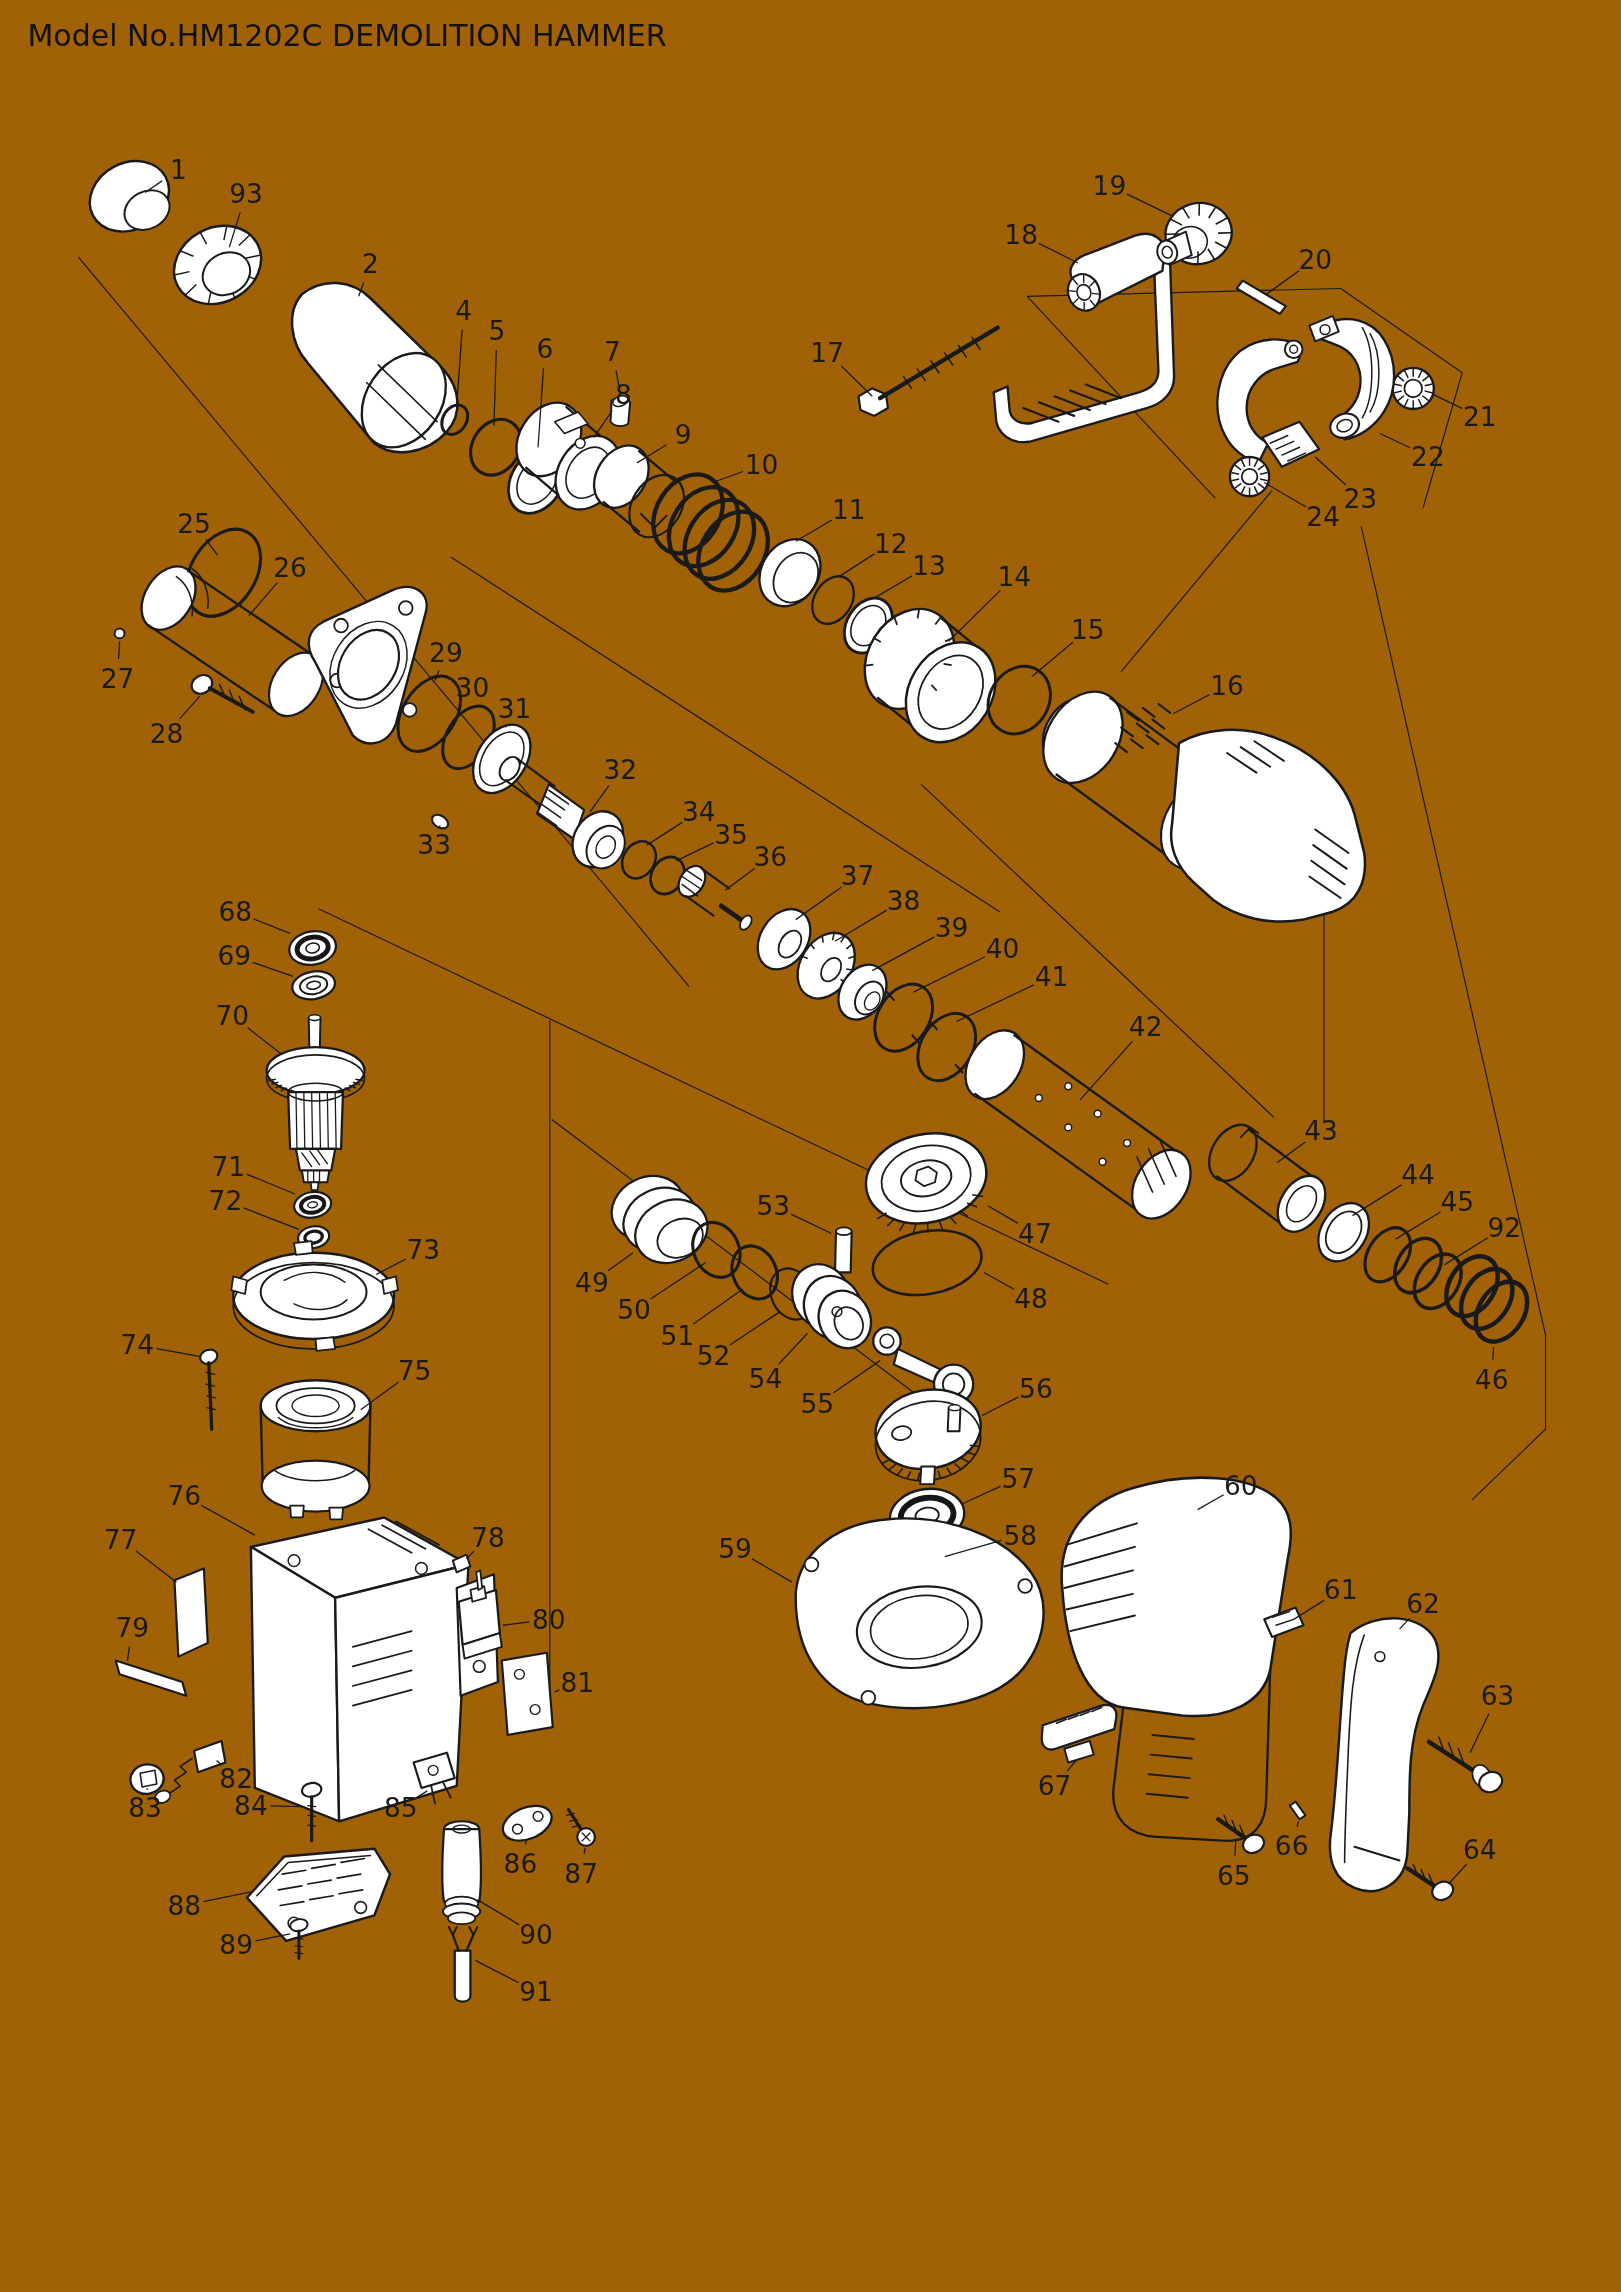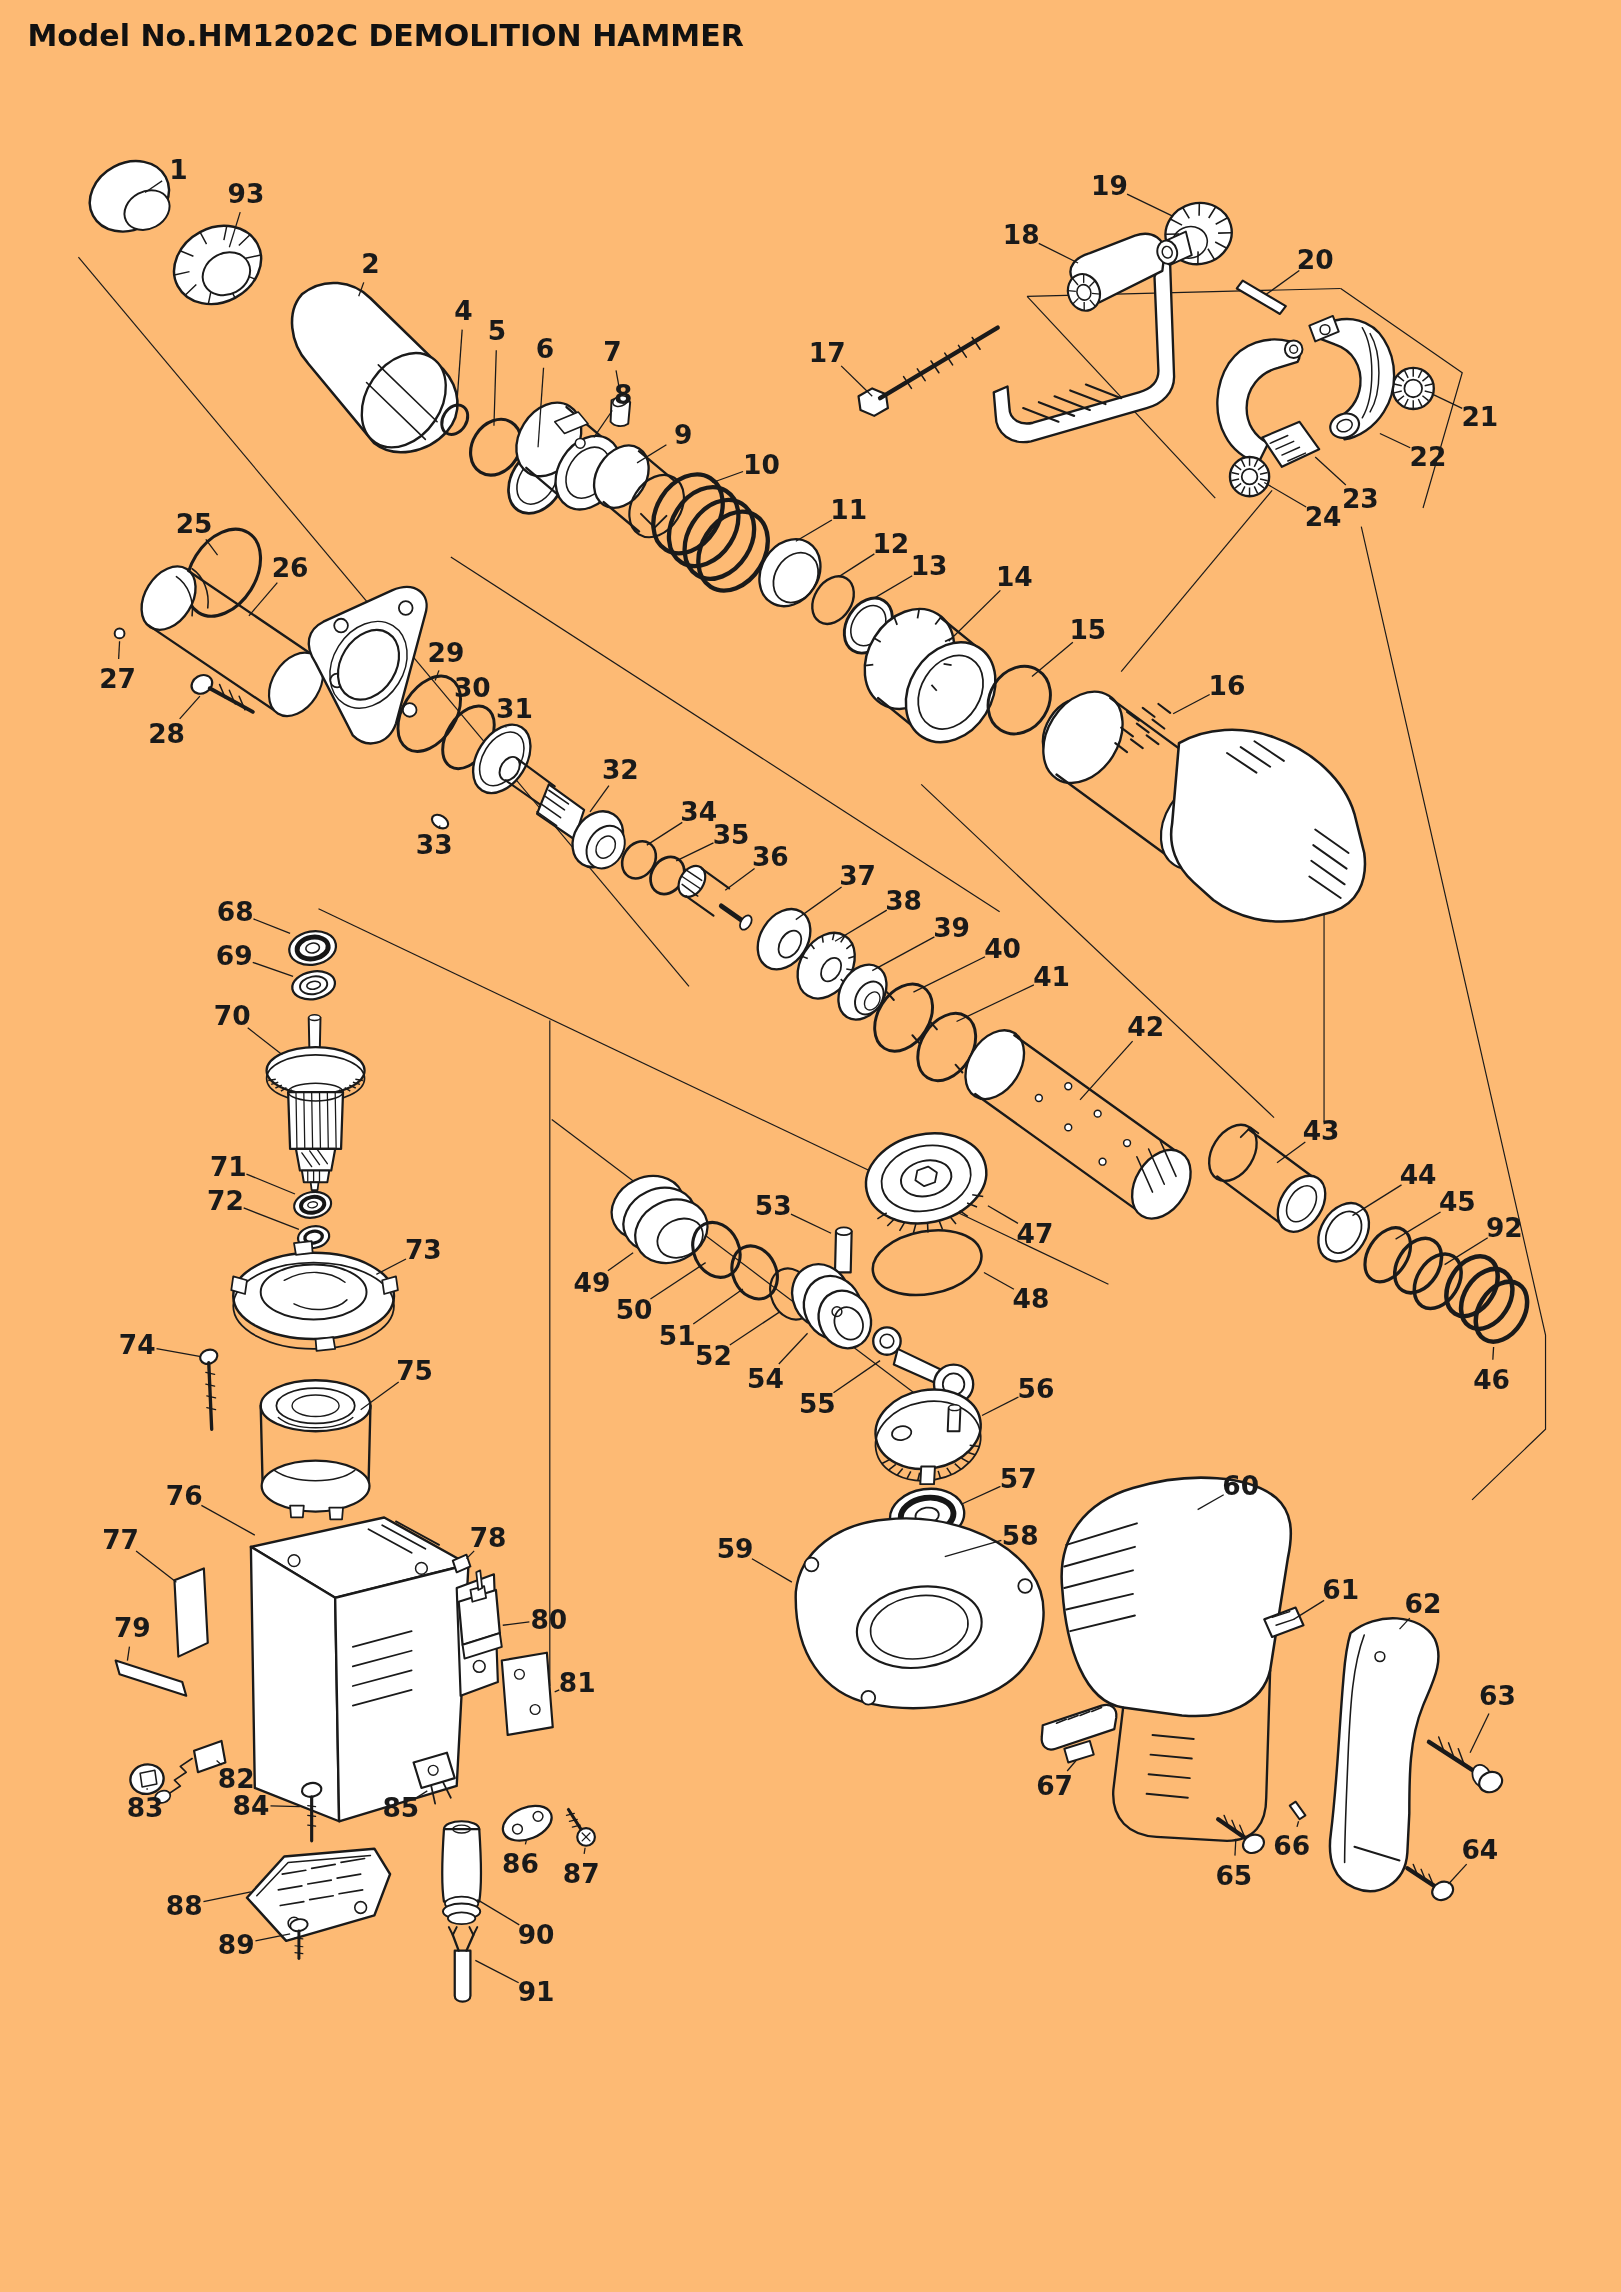--- a/index.html
+++ b/index.html
@@ -1,17 +1,17 @@
 <!DOCTYPE html>
 <html><head>
 <meta charset="utf-8">
 <style>
   html,body{margin:0;padding:0;background:#fff;}
-  .page{position:relative;width:1621px;height:2293px;background:#fdba74;overflow:hidden;
-        font-family:"DejaVu Sans","Liberation Sans",sans-serif;font-weight:bold;}
+  .page{position:relative;width:1621px;height:2293px;background:#a16207;overflow:hidden;
+        font-family:"DejaVu Sans","Liberation Sans",sans-serif;}
   .title{position:absolute;left:27.4px;top:17.6px;font-size:30px;color:#111;letter-spacing:0;}
   svg{position:absolute;left:0;top:0;}
   text.plbl{font-family:"DejaVu Sans","Liberation Sans",sans-serif;fill:#1a1a1a;}
 </style>
 </head>
 <body>
 
 <div class="page">
   <div class="title">Model No.HM1202C DEMOLITION HAMMER</div>
   <svg id="diagram" width="1621" height="2293" viewBox="0 0 1654 2339">

